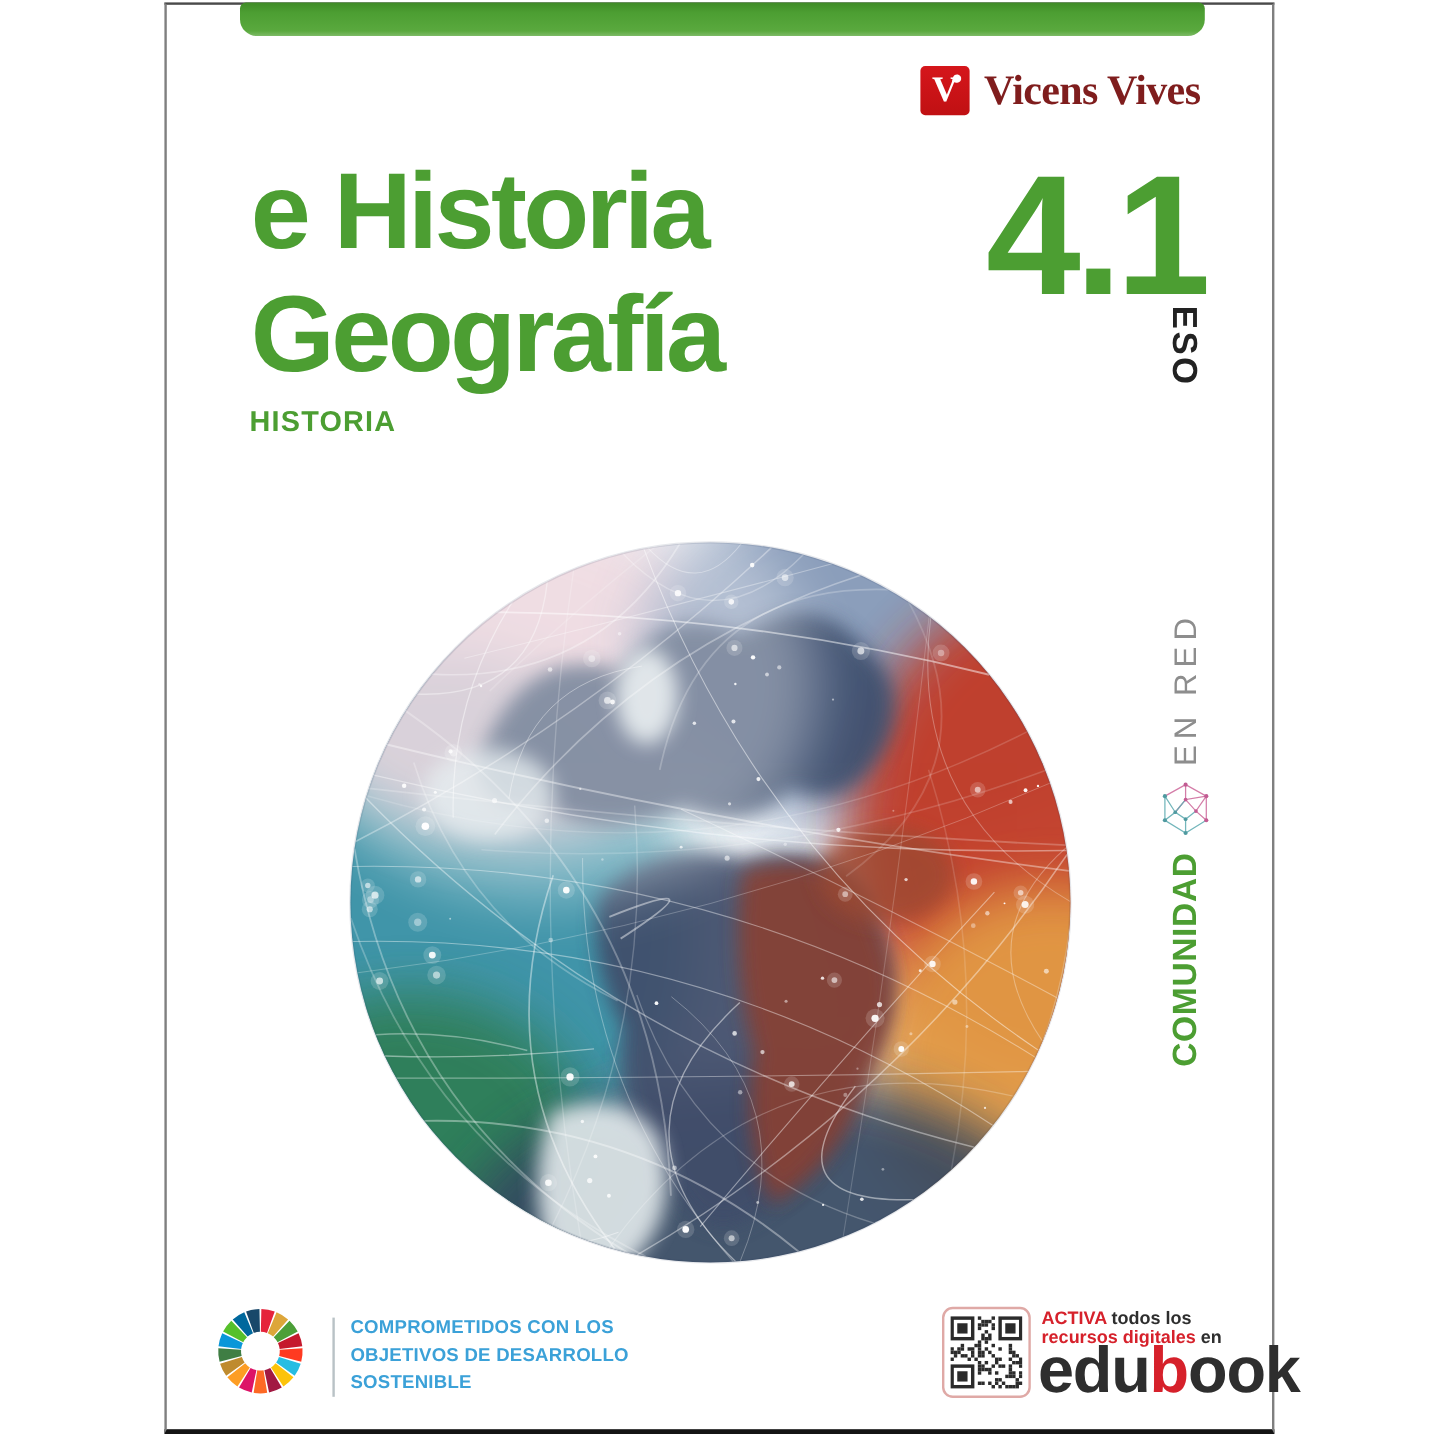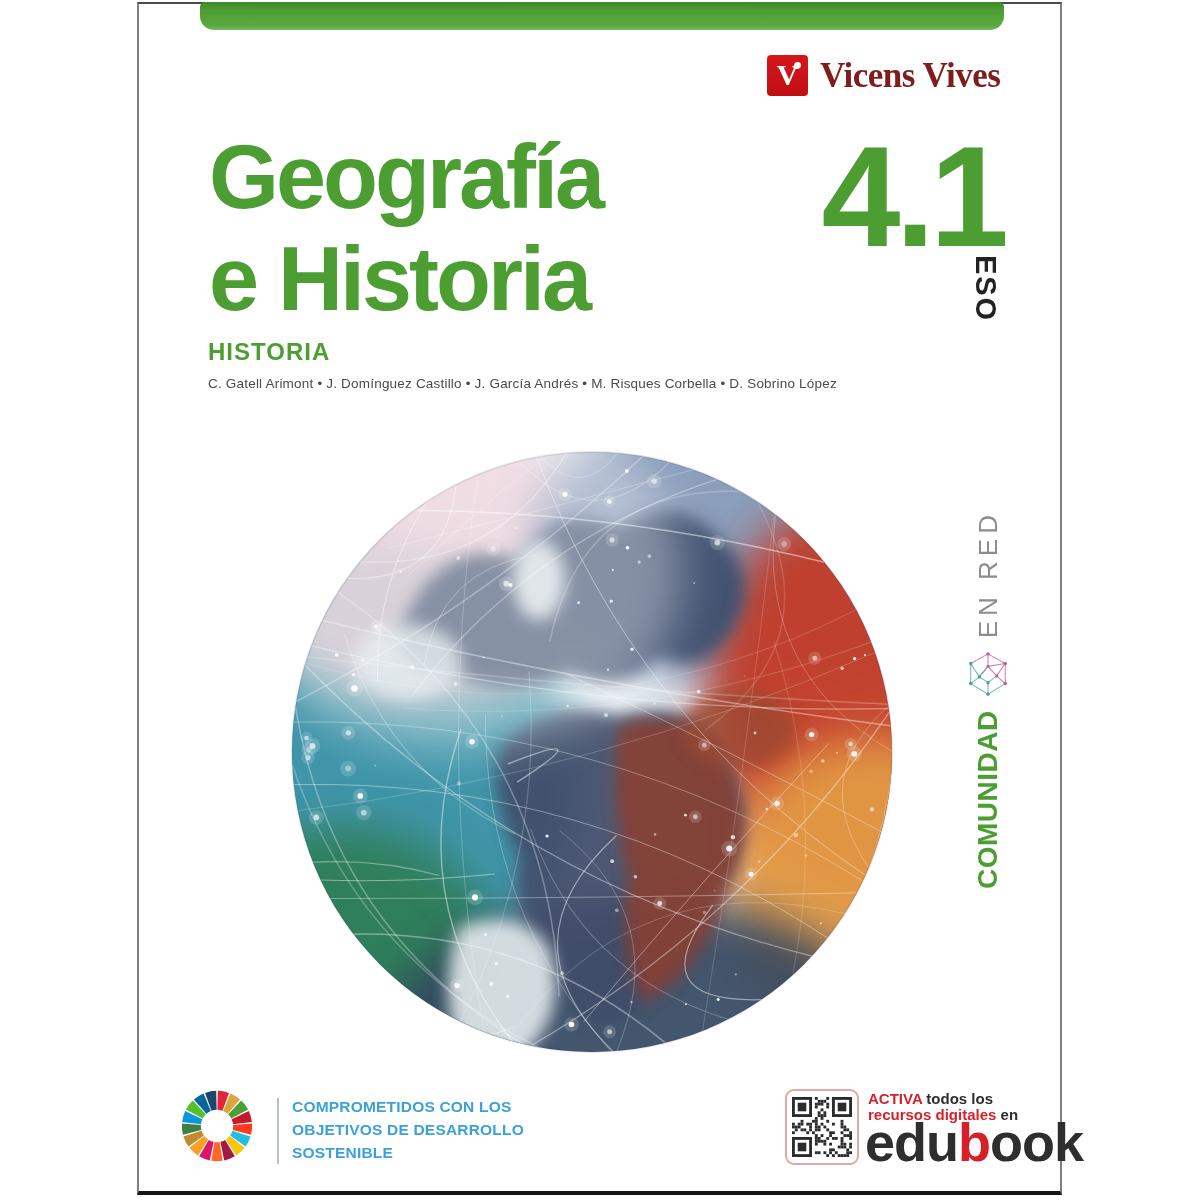--- a/index.html
+++ b/index.html
@@ -88,31 +88,30 @@
 
     <div class="brand">
       <div class="brand-mark">
         <span class="v">V</span>
         <span class="tick"></span>
       </div>
       <div class="brand-word">Vicens Vives</div>
     </div>
 
     <div class="title">
+      <div>e Historia</div>
       <div>Geografía</div>
-      <div>e Historia</div>
     </div>
 
     <div class="edition-number">4.1</div>
     <div class="eso-wrap">
       <span>ESO</span>
     </div>
 
     <div class="strand">HISTORIA</div>
-    <div class="authors">C. Gatell Arimont • J. Domínguez Castillo • J. García Andrés • M. Risques Corbella • D. Sobrino López</div>
 
     <svg class="globe" viewBox="0 0 610 610">
       <defs>
         <clipPath id="gc">
             <circle cx="305" cy="305" r="300"></circle>
           </clipPath>
         <filter id="soft" x="-60%" y="-60%" width="220%" height="220%">
             <feGaussianBlur stdDeviation="22"></feGaussianBlur>
           </filter>
         <filter id="soft2" x="-60%" y="-60%" width="220%" height="220%">

